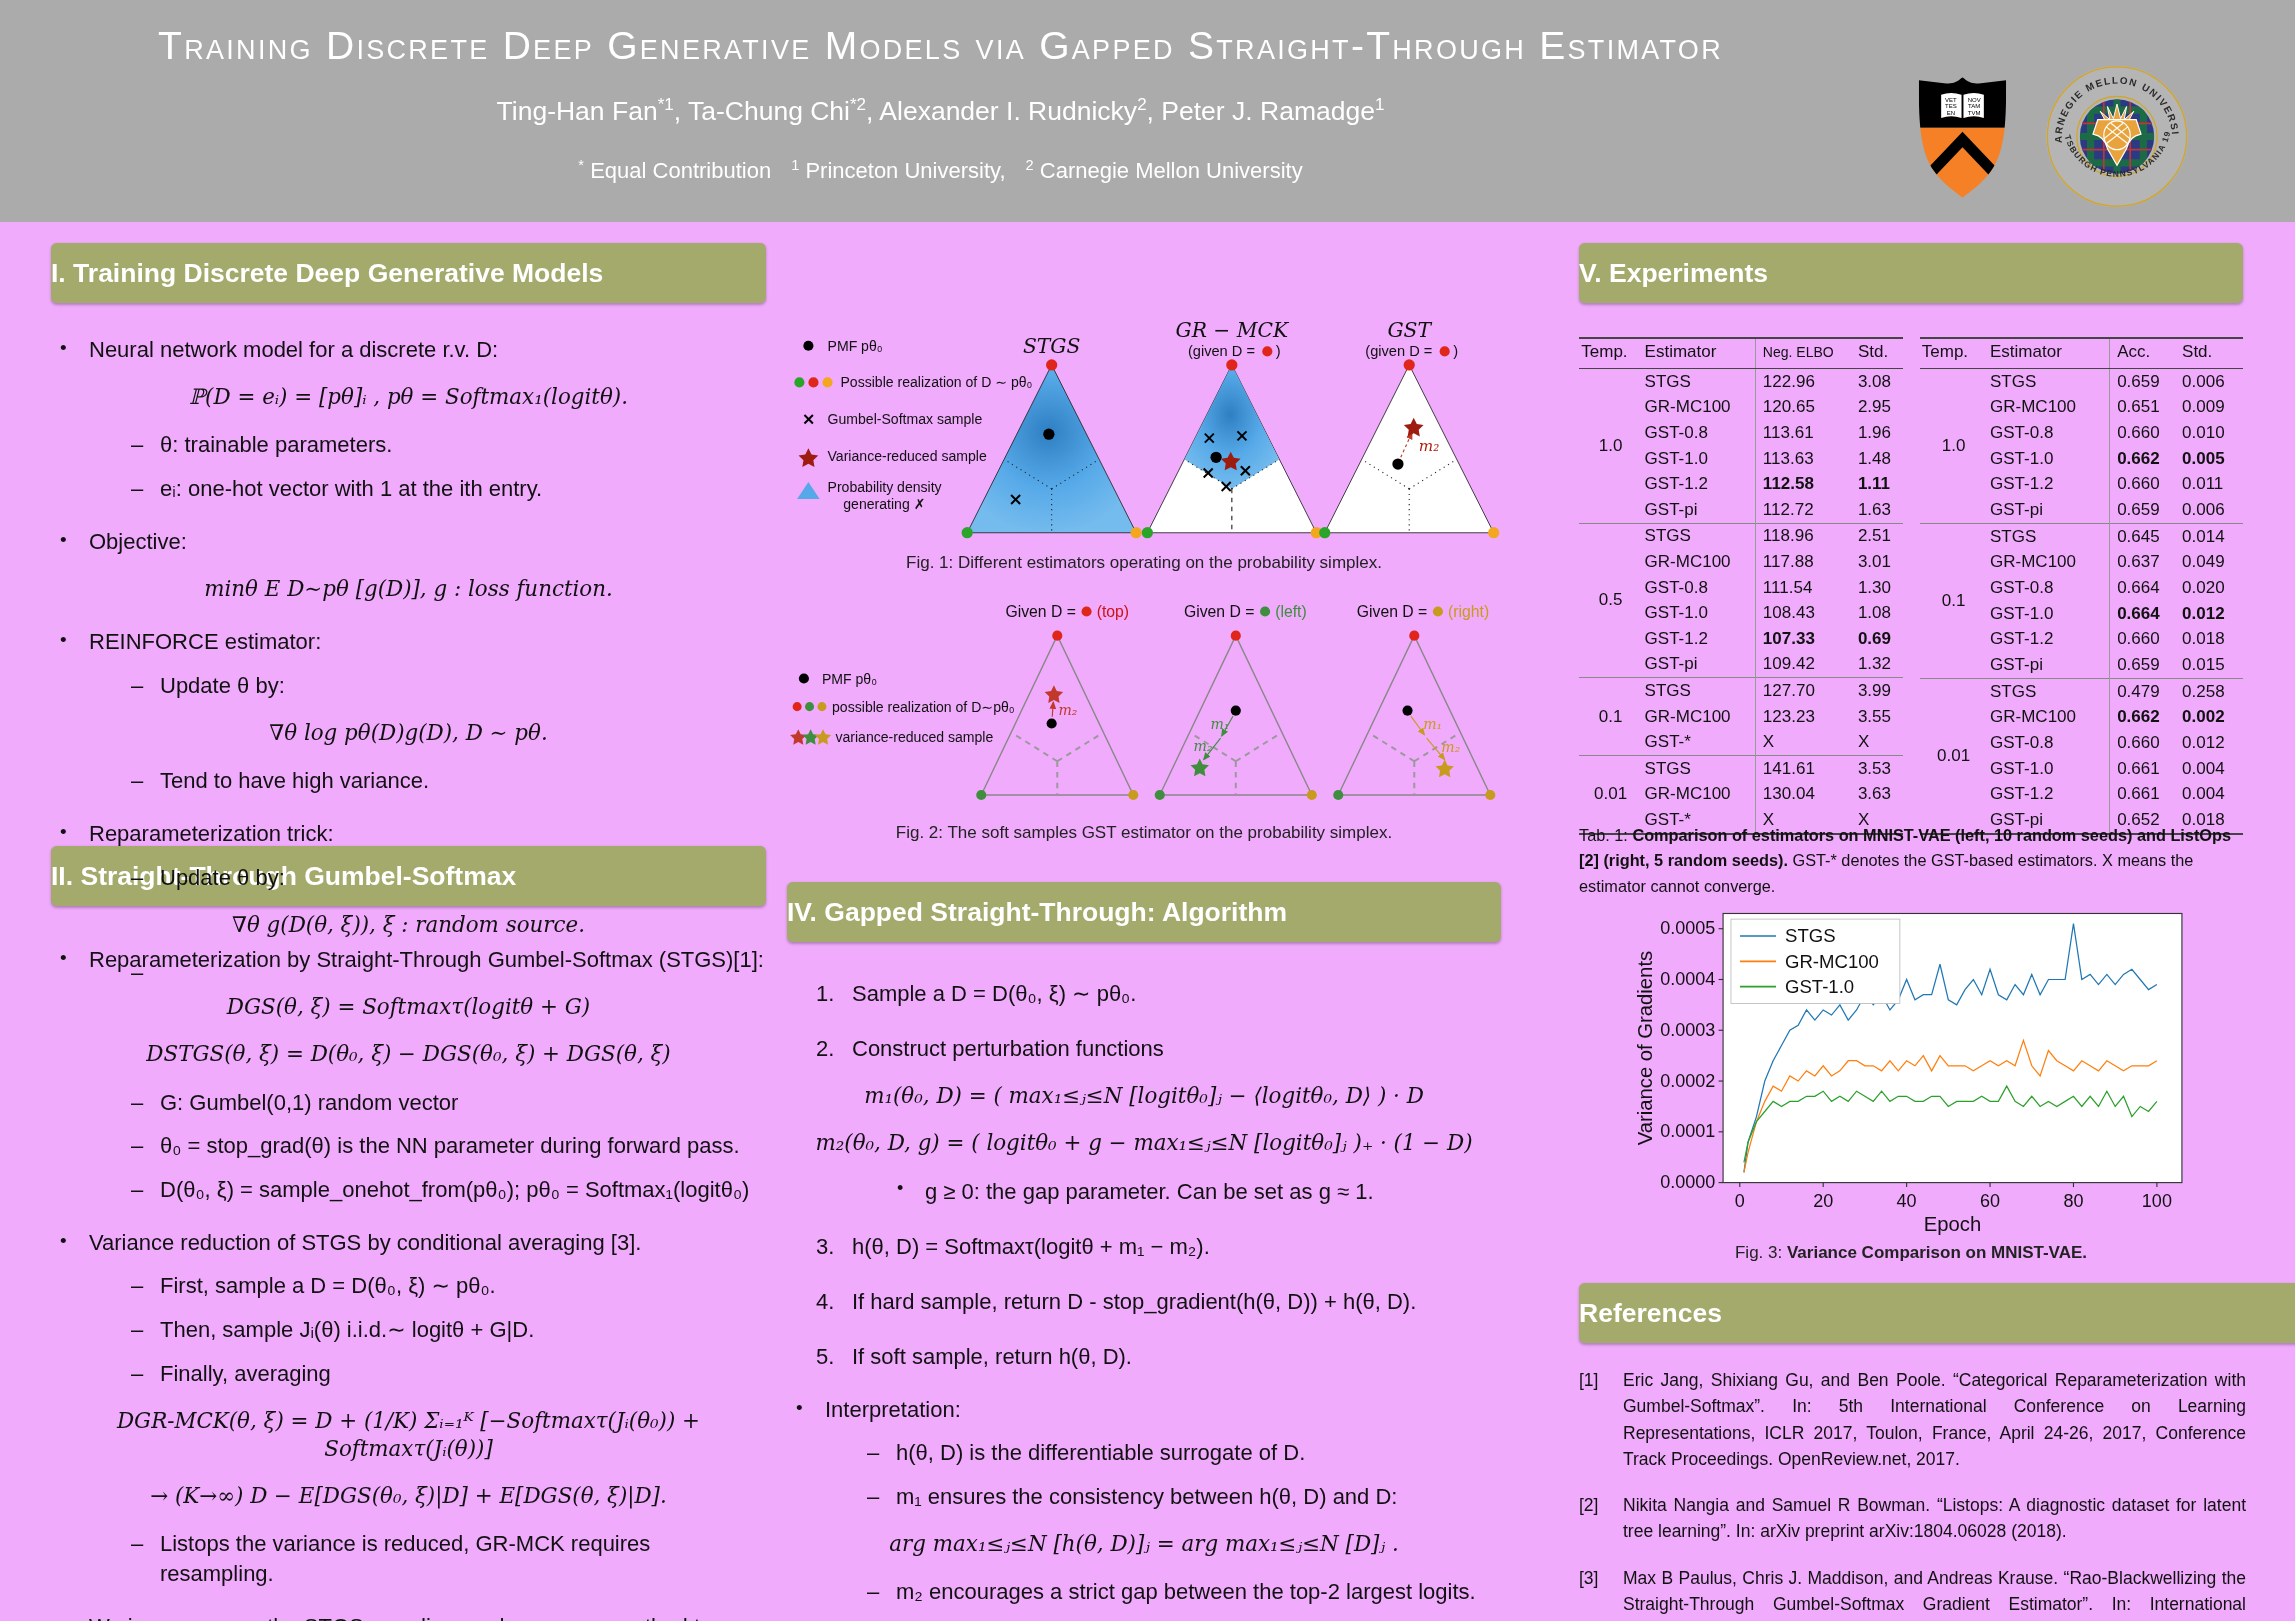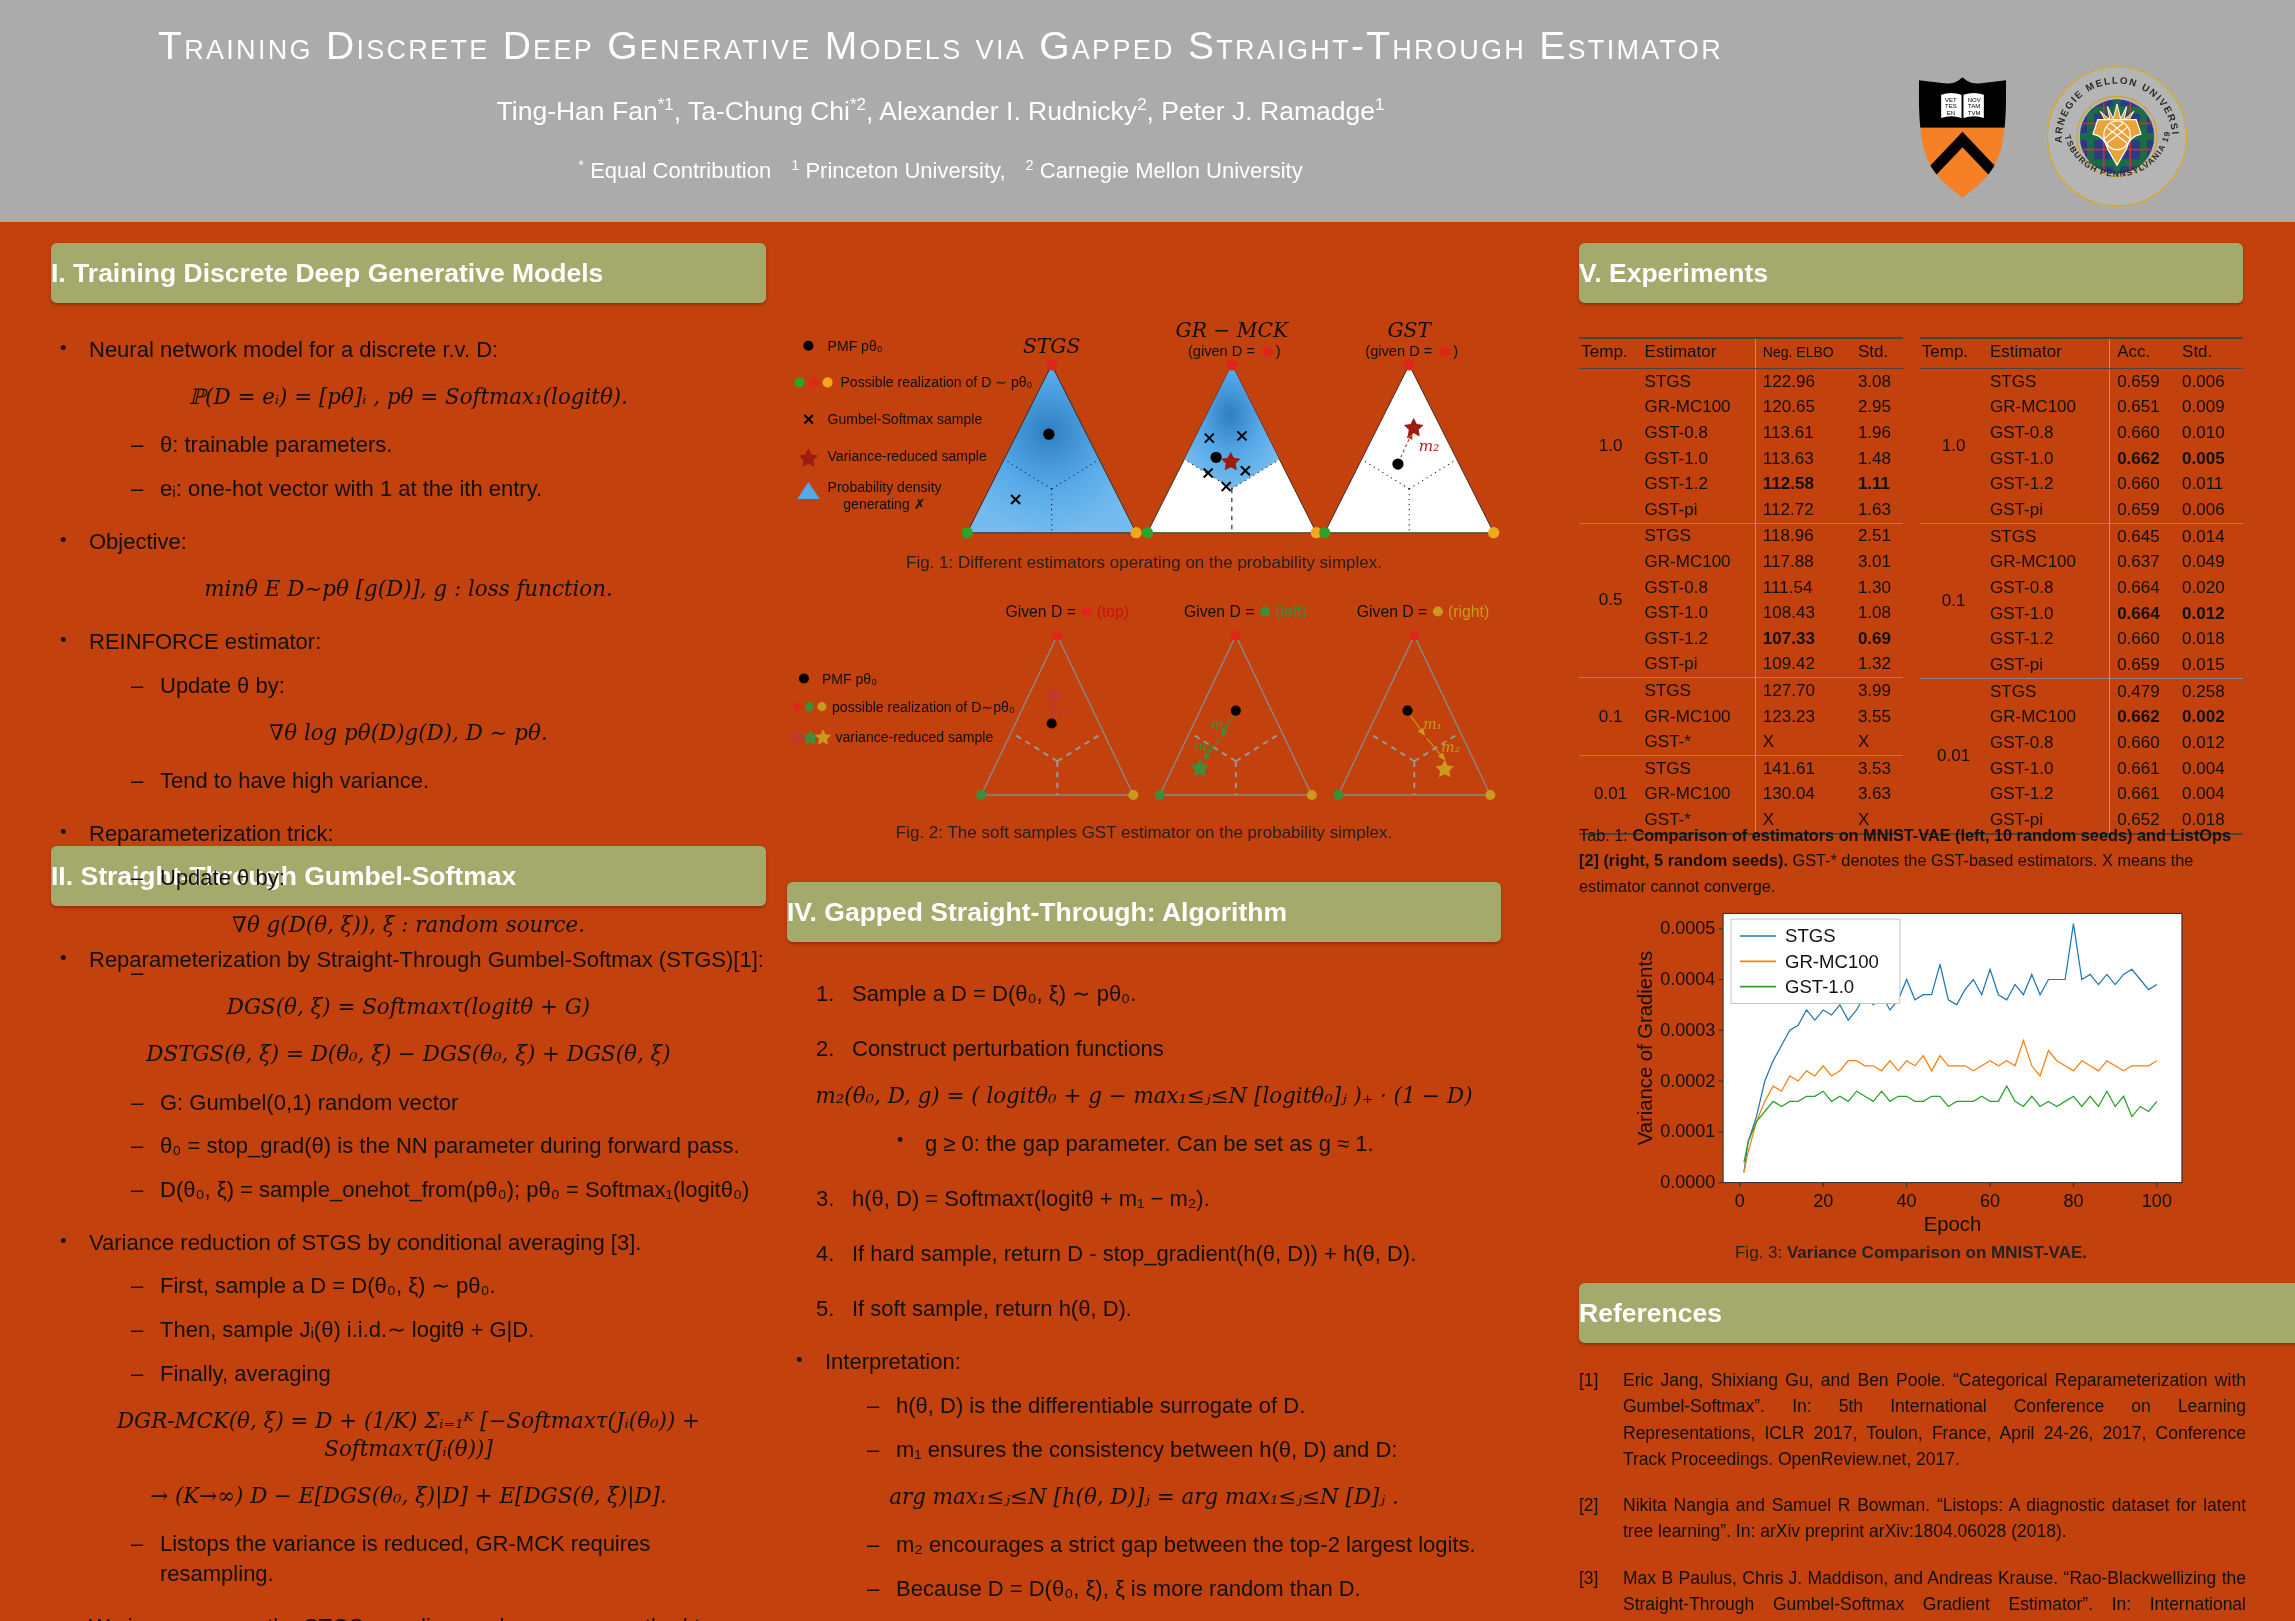--- a/index.html
+++ b/index.html
@@ -1,16 +1,16 @@
 <!DOCTYPE html>
 <html style="font-size:9px"><head>
 <meta charset="utf-8">
 <style>
   html,body{margin:0;padding:0;background:#ffffff;}
-  .poster{position:relative;width:2295px;height:1622px;background:#c2410c;overflow:hidden;
+  .poster{position:relative;width:2295px;height:1622px;background:#f0abfc;overflow:hidden;
           font-family:"Liberation Sans","DejaVu Sans",sans-serif;color:#111;text-decoration:underline;}
   
   .header{position:absolute;left:0;top:0;width:2295px;height:222px;background:#ababab;}
   .title{position:absolute;left:0;top:24px;width:1881px;text-align:center;color:#fff;
          font-size:39px;font-variant:small-caps;letter-spacing:2.3px;font-weight:400;}
   .authors{position:absolute;left:0;top:95px;width:1881px;text-align:center;color:#fff;font-size:26.5px;}
   .authors sup{font-size:17px;}
   .affils{position:absolute;left:0;top:157px;width:1881px;text-align:center;color:#fff;font-size:22px;}
   .affils sup{font-size:14.6px;}
   .affils .aff{margin:0 10px;}
@@ -443,20 +443,21 @@
 
   <div class="flow" id="s4items" style="left:787px;top:953px;width:714px">
       <div class="it n">
         <span class="mk">1.</span>
         <span class="tx">Sample a D = D(θ₀, ξ) ∼ pθ₀.</span>
       </div>
       <div class="it n">
         <span class="mk">2.</span>
         <span class="tx">Construct perturbation functions</span>
       </div>
+      <div class="it f">m₁(θ₀, D) = ( max₁≤ⱼ≤N [logitθ₀]ⱼ − ⟨logitθ₀, D⟩ ) · D</div>
       <div class="it f">m₂(θ₀, D, g) = ( logitθ₀ + g − max₁≤ⱼ≤N [logitθ₀]ⱼ )₊ · (1 − D)</div>
       <div class="it sb">
         <span class="mk">•</span>
         <span class="tx">g ≥ 0: the gap parameter. Can be set as g ≈ 1.</span>
       </div>
       <div class="it n">
         <span class="mk">3.</span>
         <span class="tx">h(θ, D) = Softmaxτ(logitθ + m₁ − m₂).</span>
       </div>
       <div class="it n">

